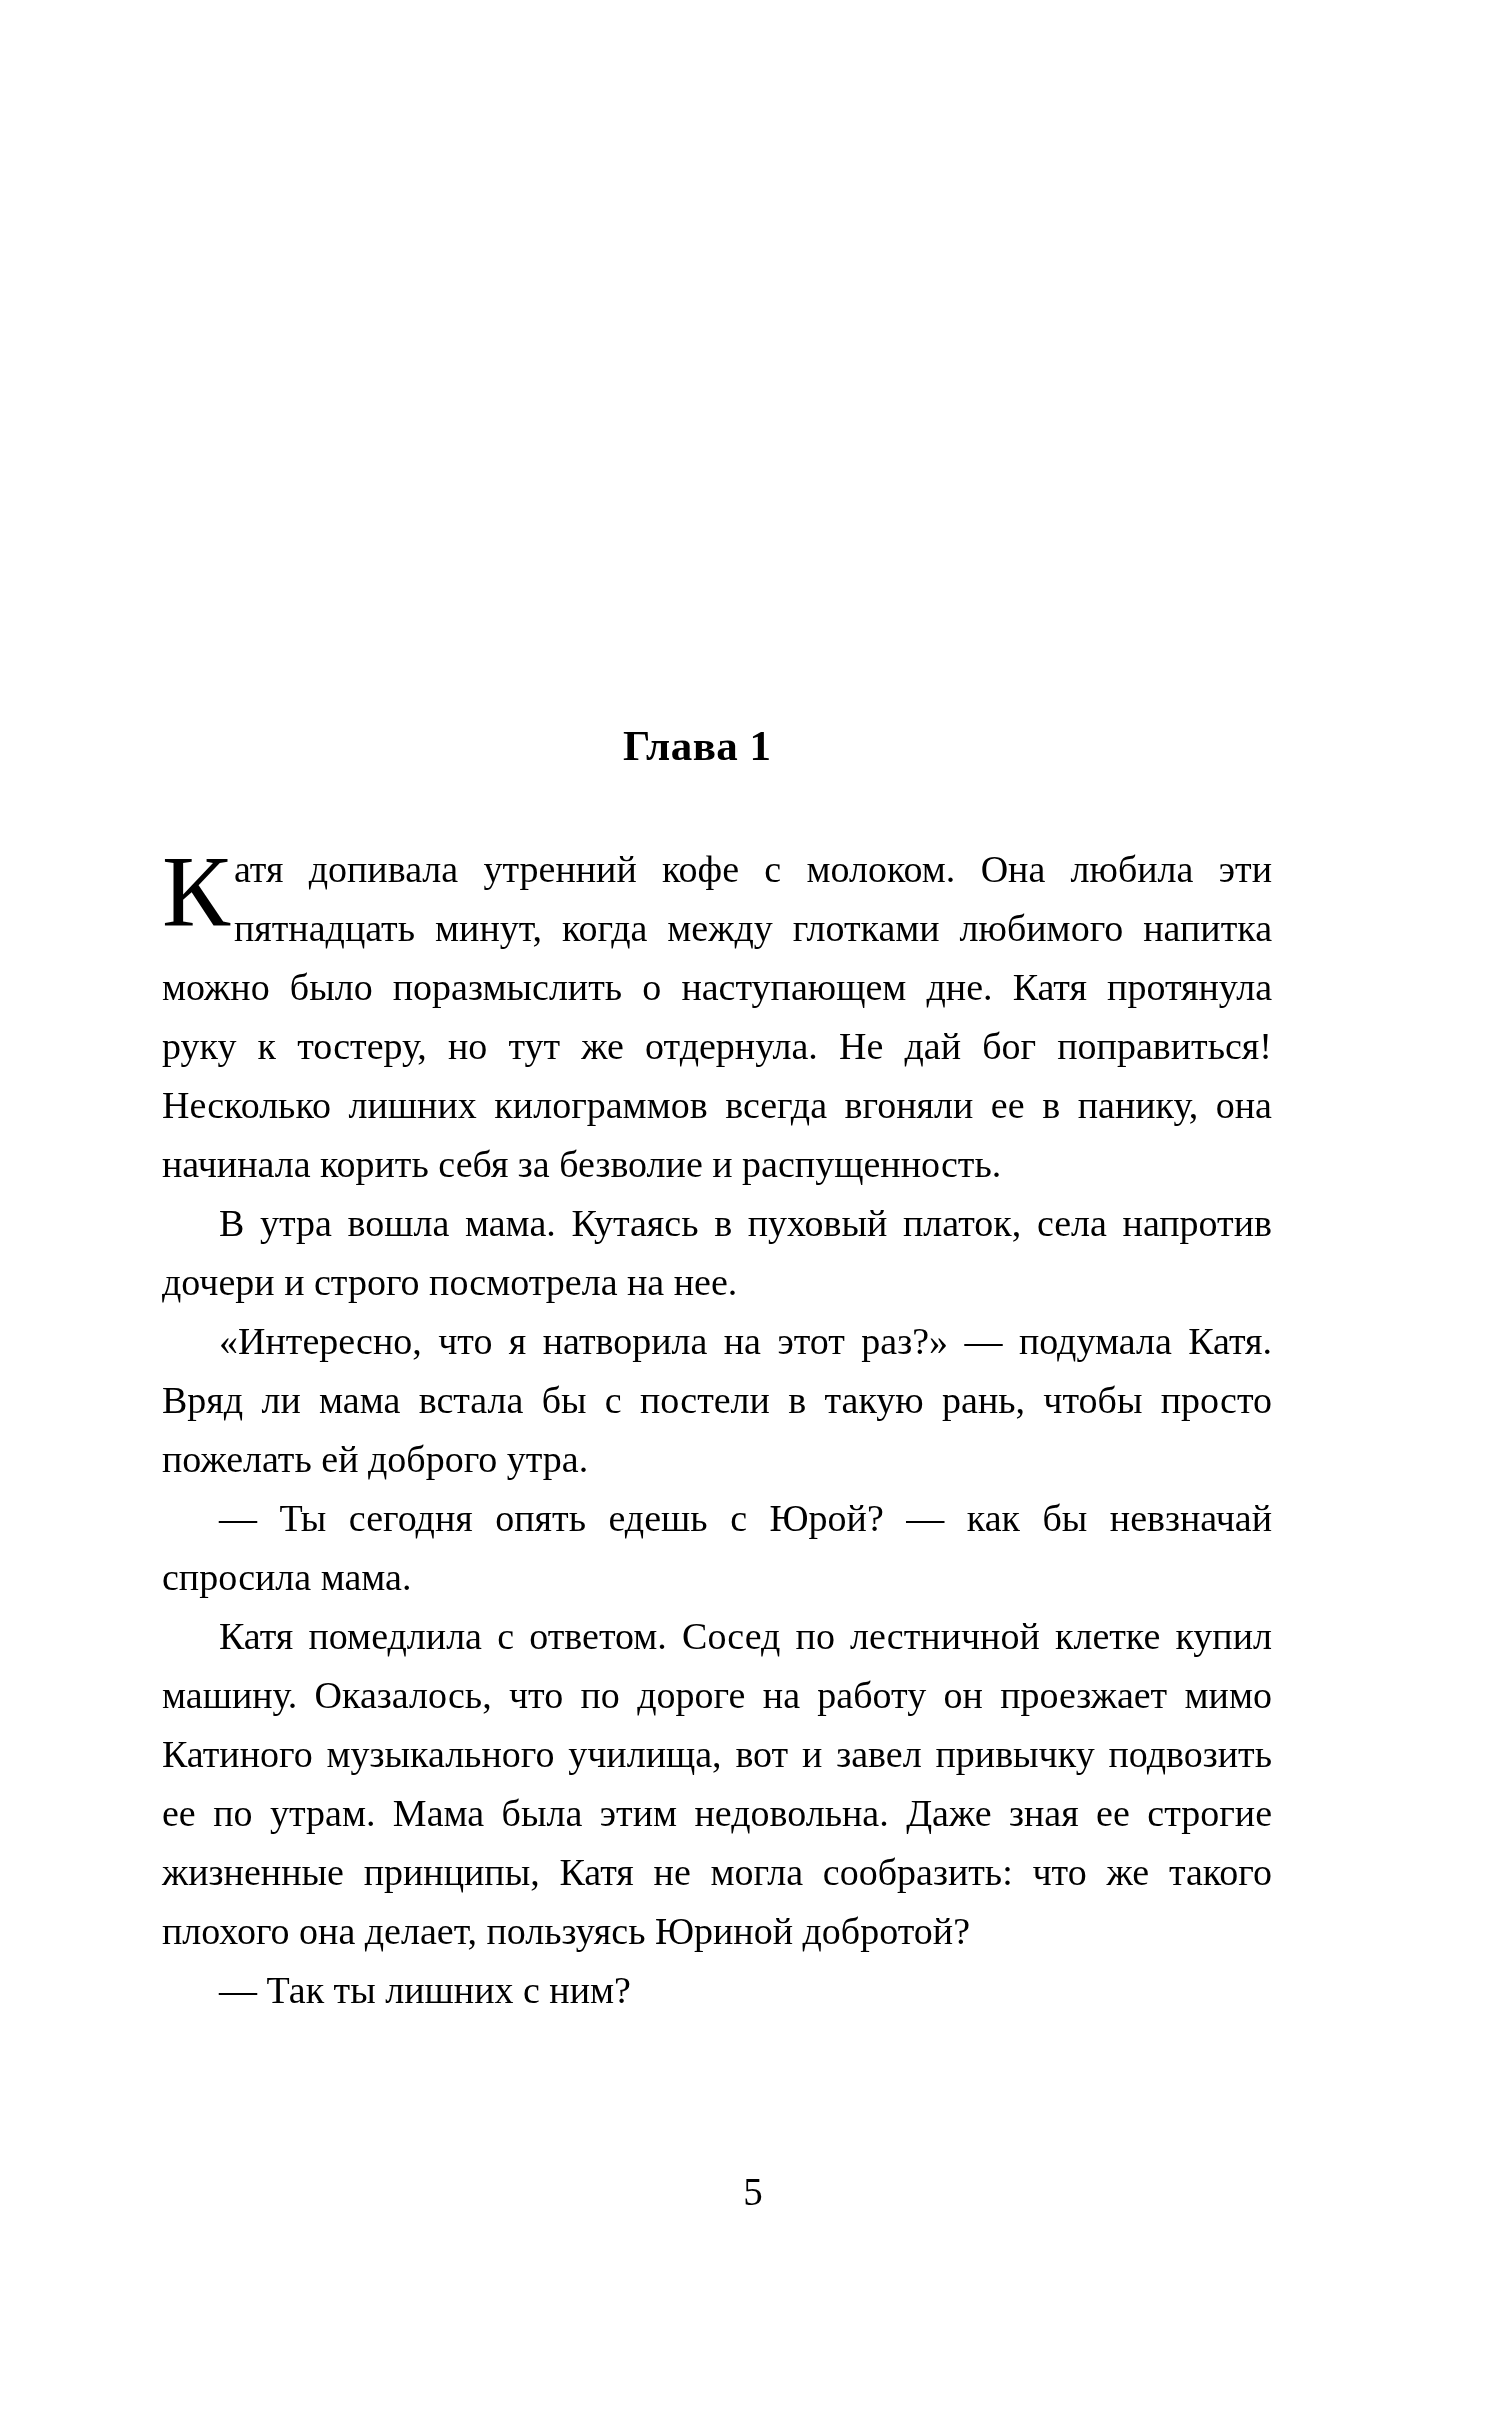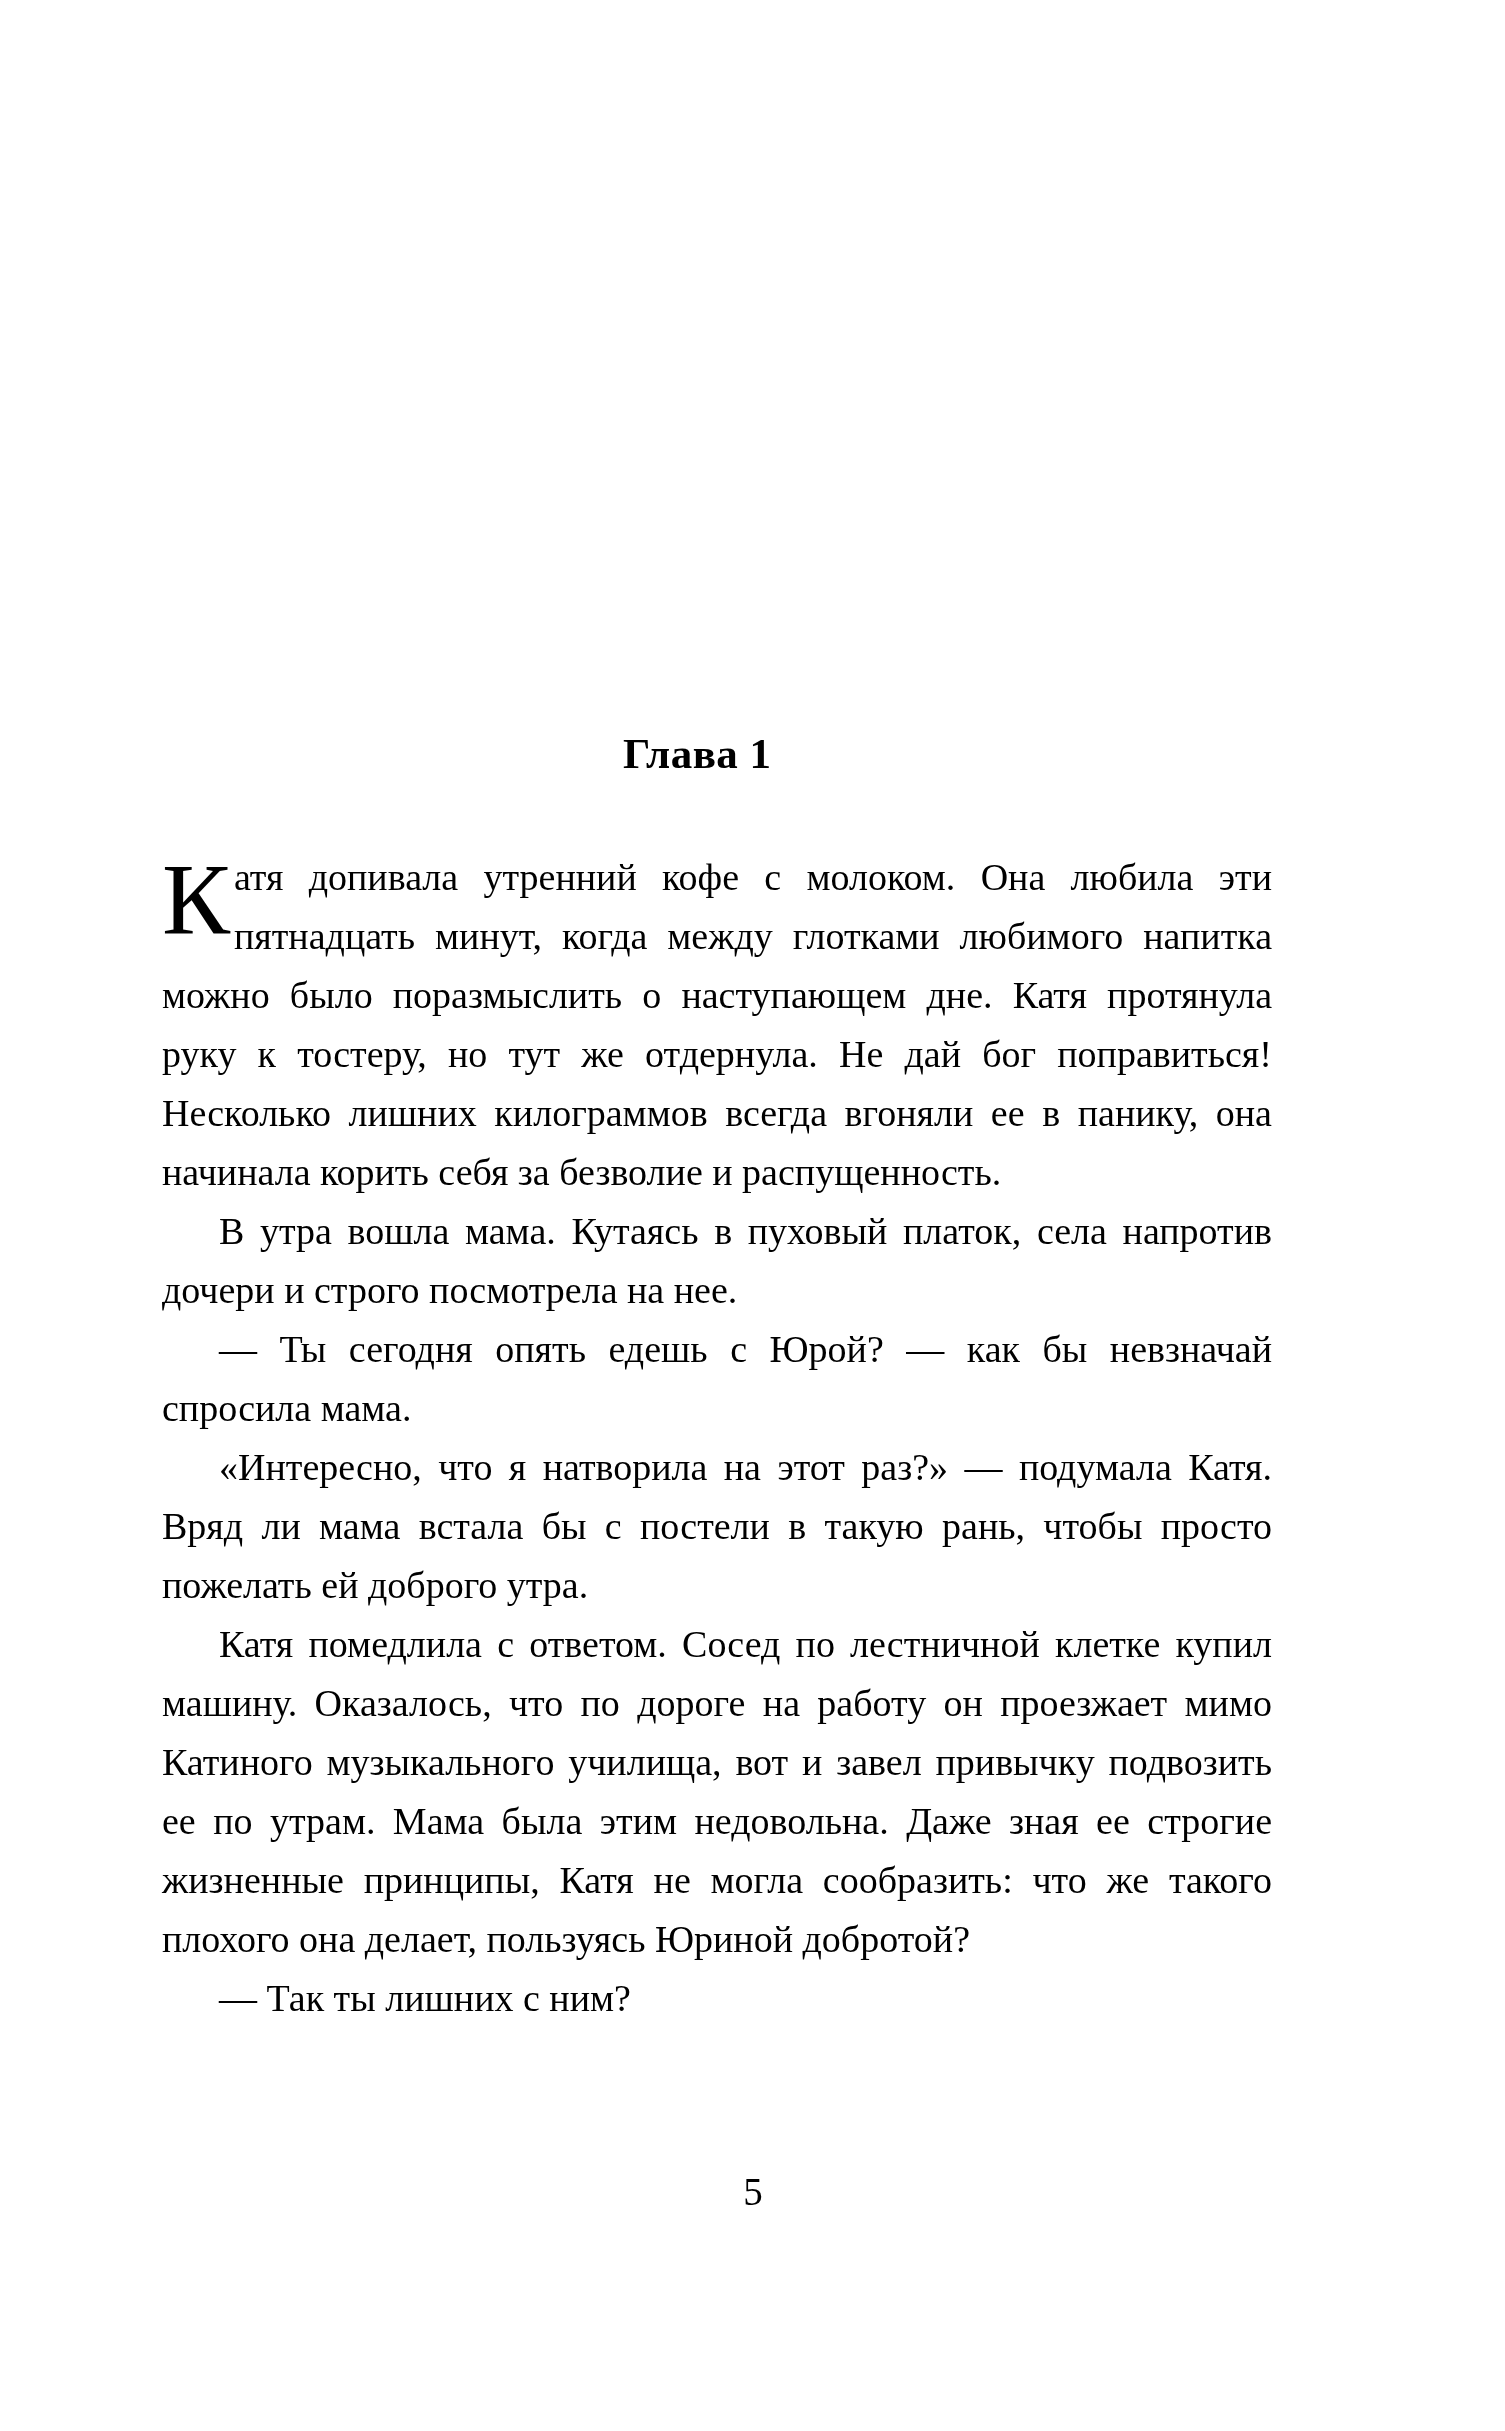--- a/index.html
+++ b/index.html
@@ -28,21 +28,21 @@
     position: absolute;
     left: 162px;
     top: 720px;
     width: 1110px;
   }
 
   .chapter-heading {
     font-size: 43px;
     font-weight: bold;
     line-height: 1.0;
-    margin: 12px 0 73px 0;
+    margin: 4px 0 73px 0;
     padding-left: 461px;
     letter-spacing: 0.5px;
   }
 
   .body-copy {
     font-size: 38px;
     line-height: 59px;
     text-align: justify;
     text-justify: inter-word;
     hyphens: manual;
@@ -87,23 +87,23 @@
   <div class="text-block">
 
     <h1 class="chapter-heading">Глава 1</h1>
 
     <div class="body-copy">
 
       <p class="first"><span class="dropcap">К</span><span>атя допивала утренний кофе с молоком. Она любила эти пятнадцать минут, когда между глотками любимого напитка можно было поразмыслить о наступающем дне. Катя протянула руку к тостеру, но тут же отдернула. Не дай бог поправиться! Несколько лишних килограммов всегда вгоняли ее в панику, она начинала корить себя за безволие и распущенность.</span></p>
 
       <p><span>В утра вошла мама. Кутаясь в пуховый платок, села напротив дочери и строго посмотрела на нее.</span></p>
 
+      <p><span>«Интересно, что я натворила на этот раз?» — подумала Катя. Вряд ли мама встала бы с постели в такую рань, чтобы просто пожелать ей доброго утра.</span></p>
+
       <p><span>— Ты сегодня опять едешь с Юрой? — как бы невзначай спросила мама.</span></p>
-
-      <p><span>«Интересно, что я натворила на этот раз?» — подумала Катя. Вряд ли мама встала бы с постели в такую рань, чтобы просто пожелать ей доброго утра.</span></p>
 
       <p><span>Катя помедлила с ответом. Сосед по лестничной клетке купил машину. Оказалось, что по дороге на работу он проезжает мимо Катиного музыкального училища, вот и завел привычку подвозить ее по утрам. Мама была этим недовольна. Даже зная ее строгие жизненные принципы, Катя не могла сообразить: что же такого плохого она делает, пользуясь Юриной добротой?</span></p>
 
       <p><span>— Так ты лишних с ним?</span></p>
 
     </div>
   </div>
 
   <div class="page-number">5</div>
 

